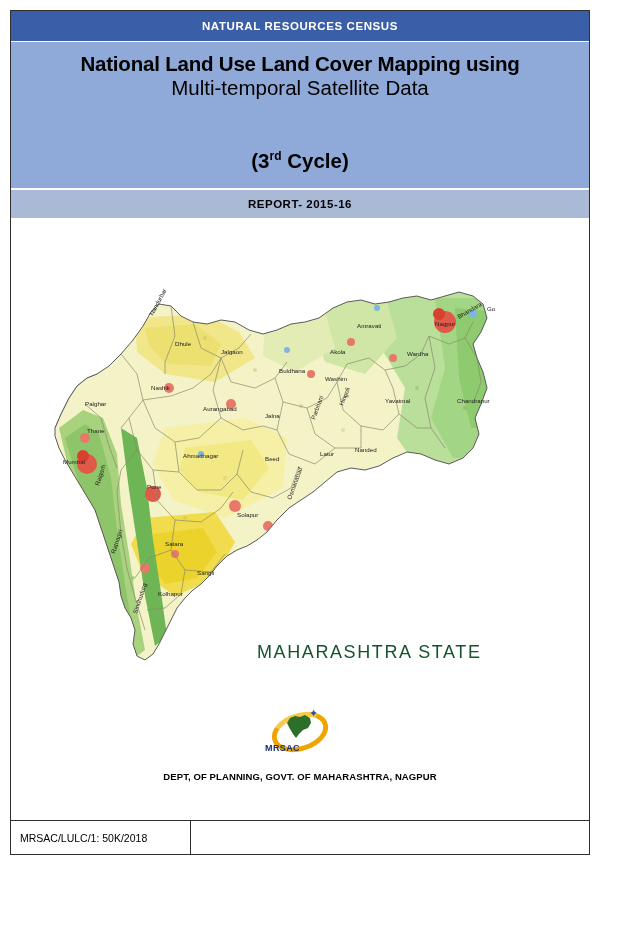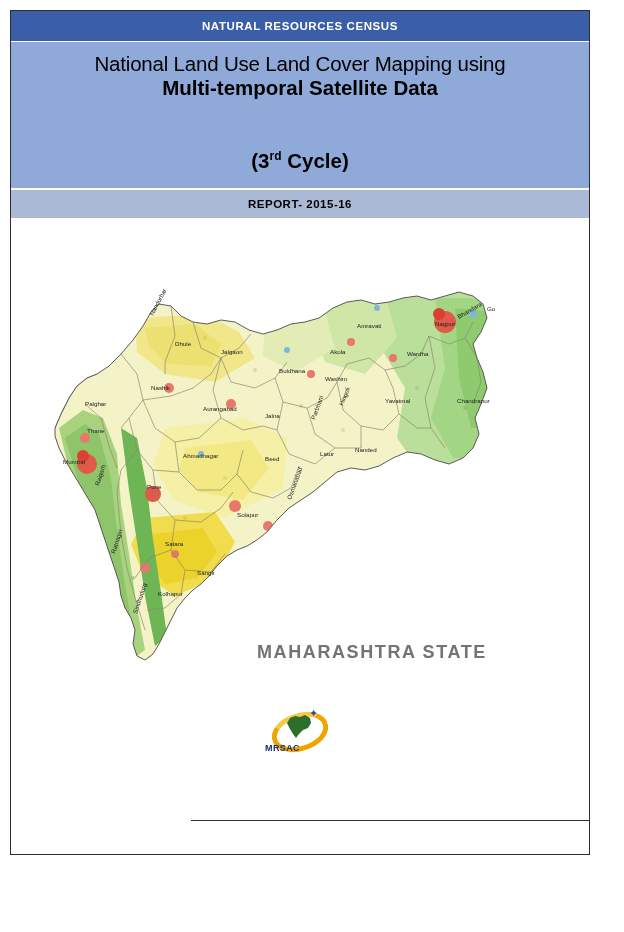--- a/index.html
+++ b/index.html
@@ -37,27 +37,27 @@
   }
   .band-title {
     background: #8fa9d8;
     color: #000000;
     text-align: center;
     padding: 10px 14px 14px 14px;
     border-bottom: 2px solid #ffffff;
   }
   .band-title .line1 {
     font-size: 20.5px;
-    font-weight: normal;
+    font-weight: bold;
     line-height: 1.18;
     letter-spacing: -0.2px;
   }
   .band-title .line2 {
     font-size: 20.5px;
-    font-weight: bold;
+    font-weight: normal;
     line-height: 1.18;
   }
   .band-title .line3 {
     font-size: 20.5px;
     font-weight: bold;
     line-height: 1.25;
     margin-top: 48px;
   }
   .band-title sup {
     font-size: 12px;
@@ -86,23 +86,23 @@
     height: 420px;
   }
   .map-canvas svg {
     display: block;
   }
   .state-label {
     position: absolute;
     left: 246px;
     top: 424px;
     font-size: 18px;
-    font-weight: bold;
+    font-weight: normal;
     letter-spacing: 1.6px;
-    color: #737373;
+    color: #14532d;
   }
   
   .logo-wrap {
     position: absolute;
     left: 0;
     right: 0;
     top: 485px;
     text-align: center;
   }
   .logo-box {
@@ -354,19 +354,23 @@
         <div class="logo-ring"></div>
         <svg class="logo-shape" viewBox="0 0 30 30">
           <path d="M3,12 L6,7 L11,5 L16,6 L21,4 L26,7 L27,12 L24,17 L19,19 L15,23 L12,27 L9,23 L6,18 Z" fill="#2b6f2b"></path>
         </svg>
         <div class="logo-star">✦</div>
         <div class="logo-text">MRSAC</div>
       </div>
     </div>
 
     <div class="org-lines">
+      <div>DEPT, OF PLANNING, GOVT. OF MAHARASHTRA, NAGPUR</div>
     </div>
 
   </div>
 
+  <div class="ref-box">
+    <span>MRSAC/LULC/1: 50K/2018</span>
+  </div>
   <div class="ref-strip"></div>
 
 </div>
 
 </body></html>

